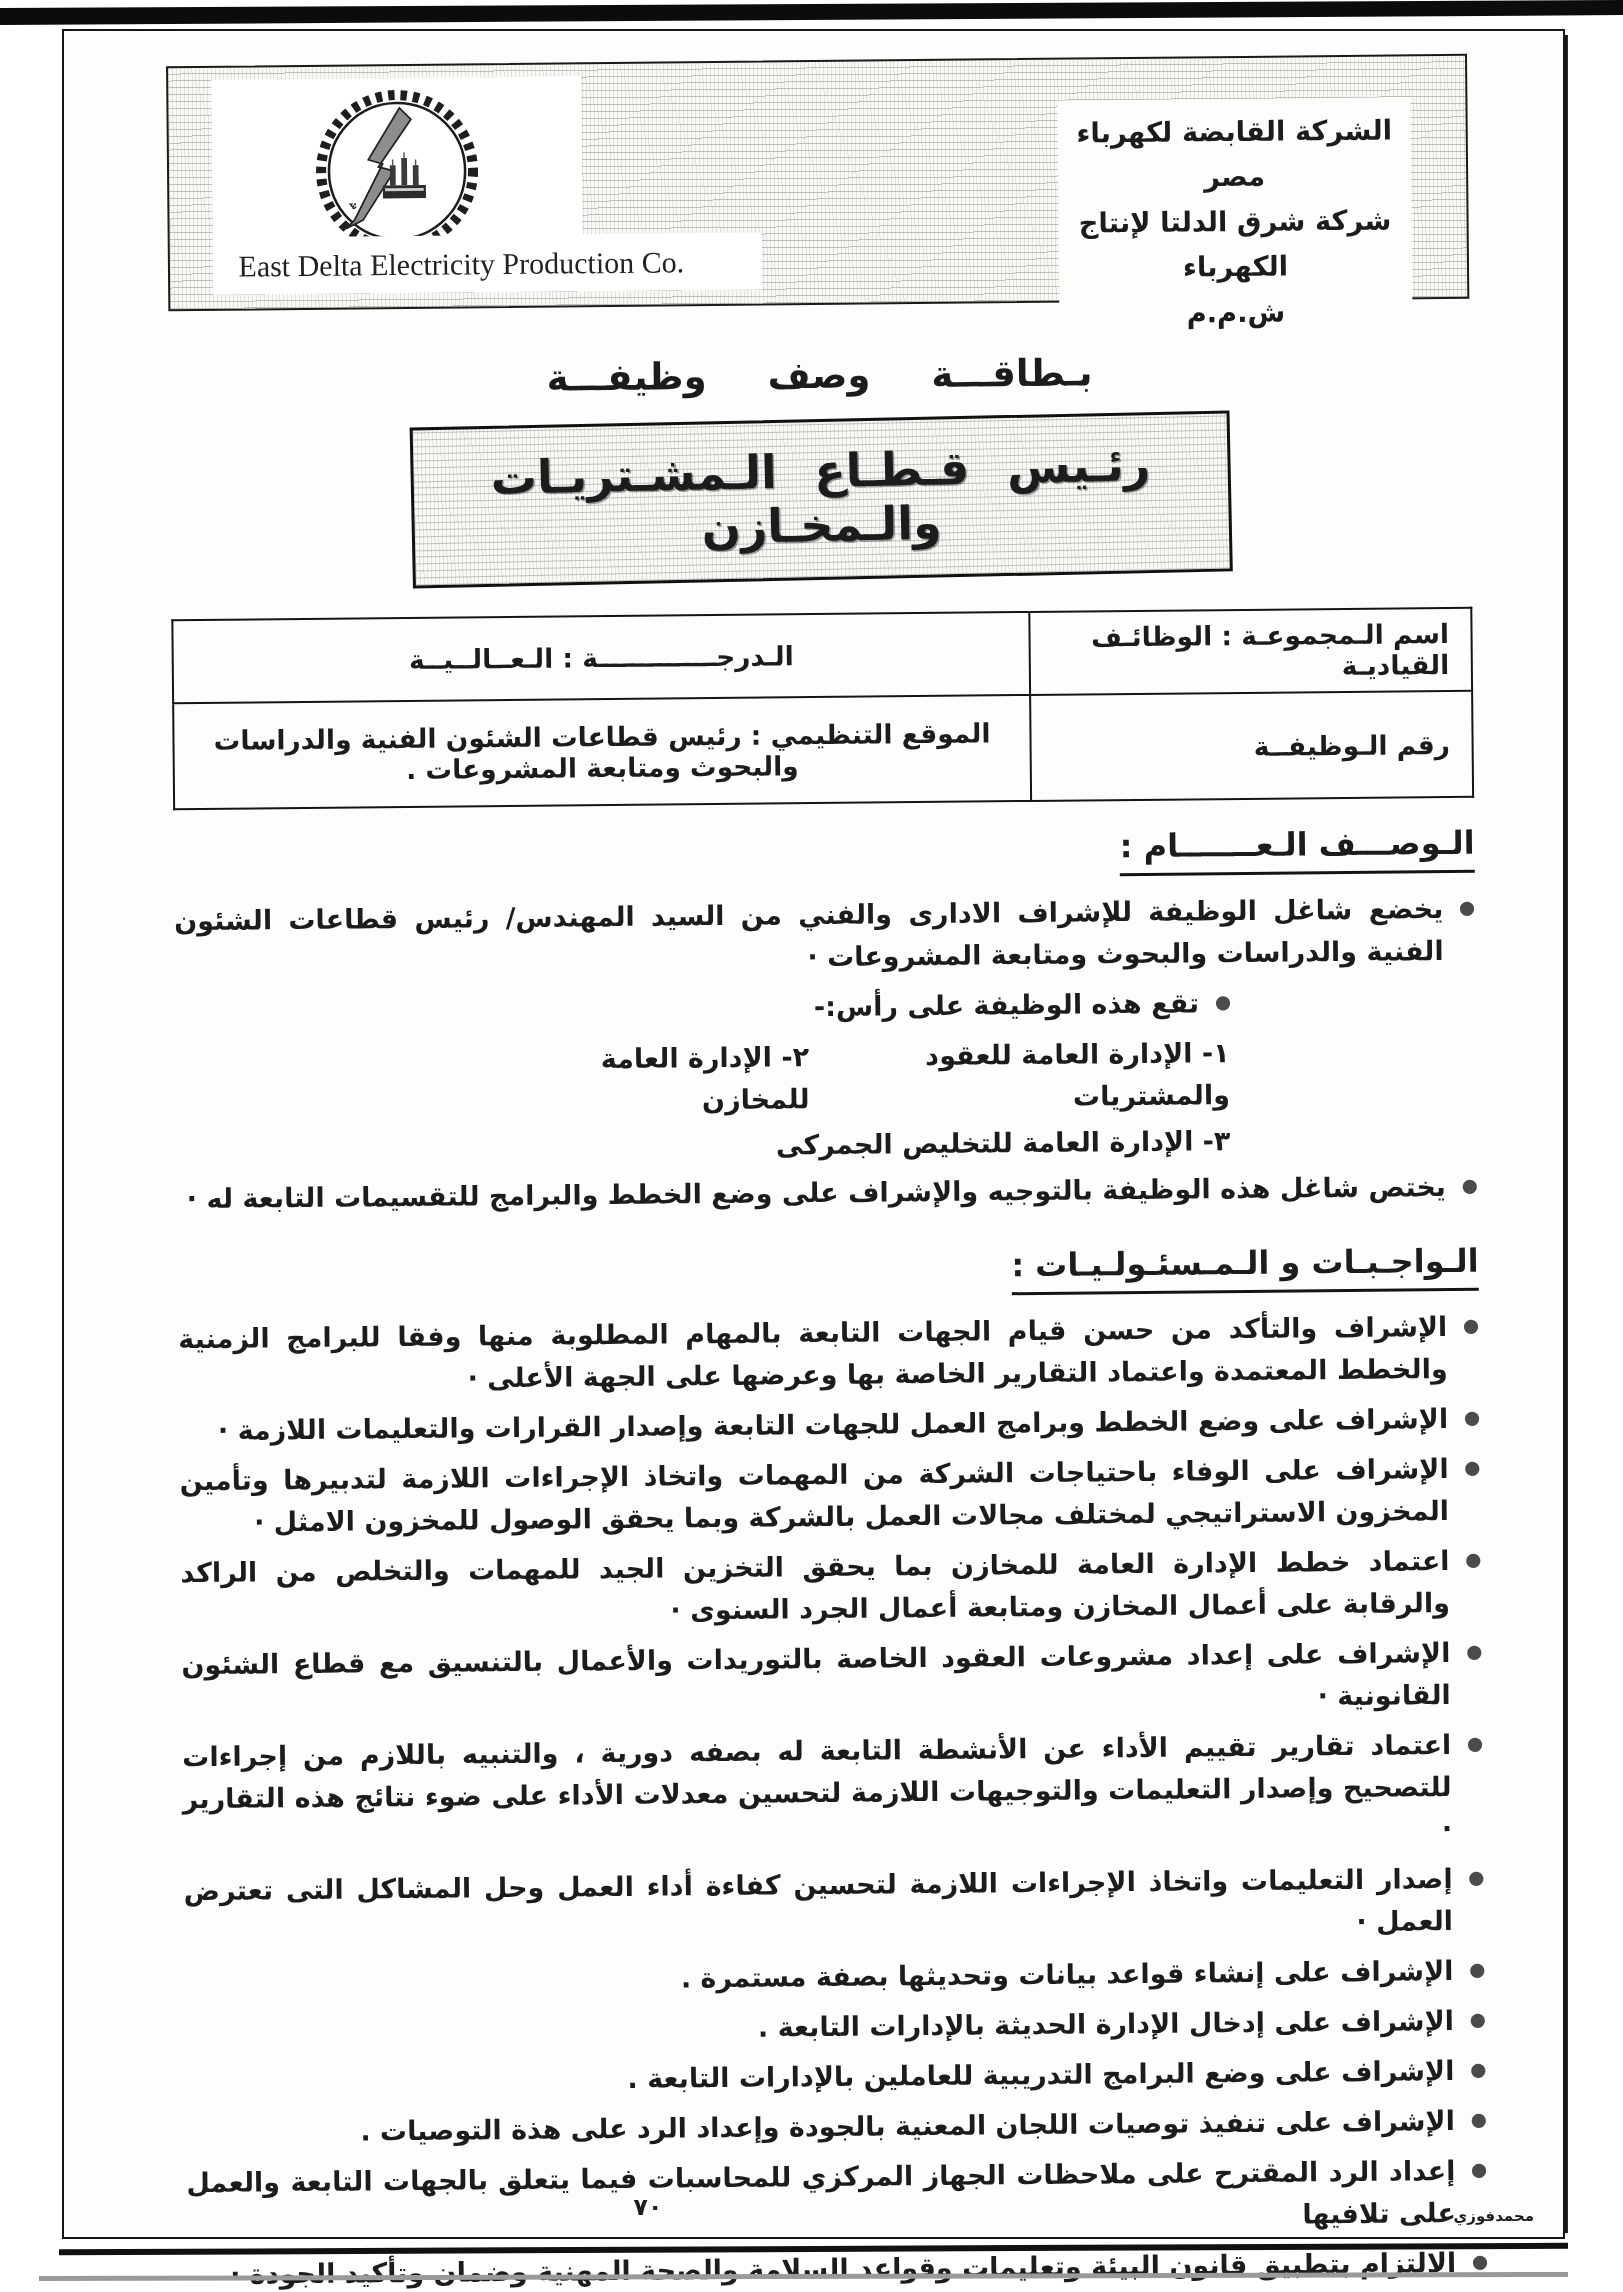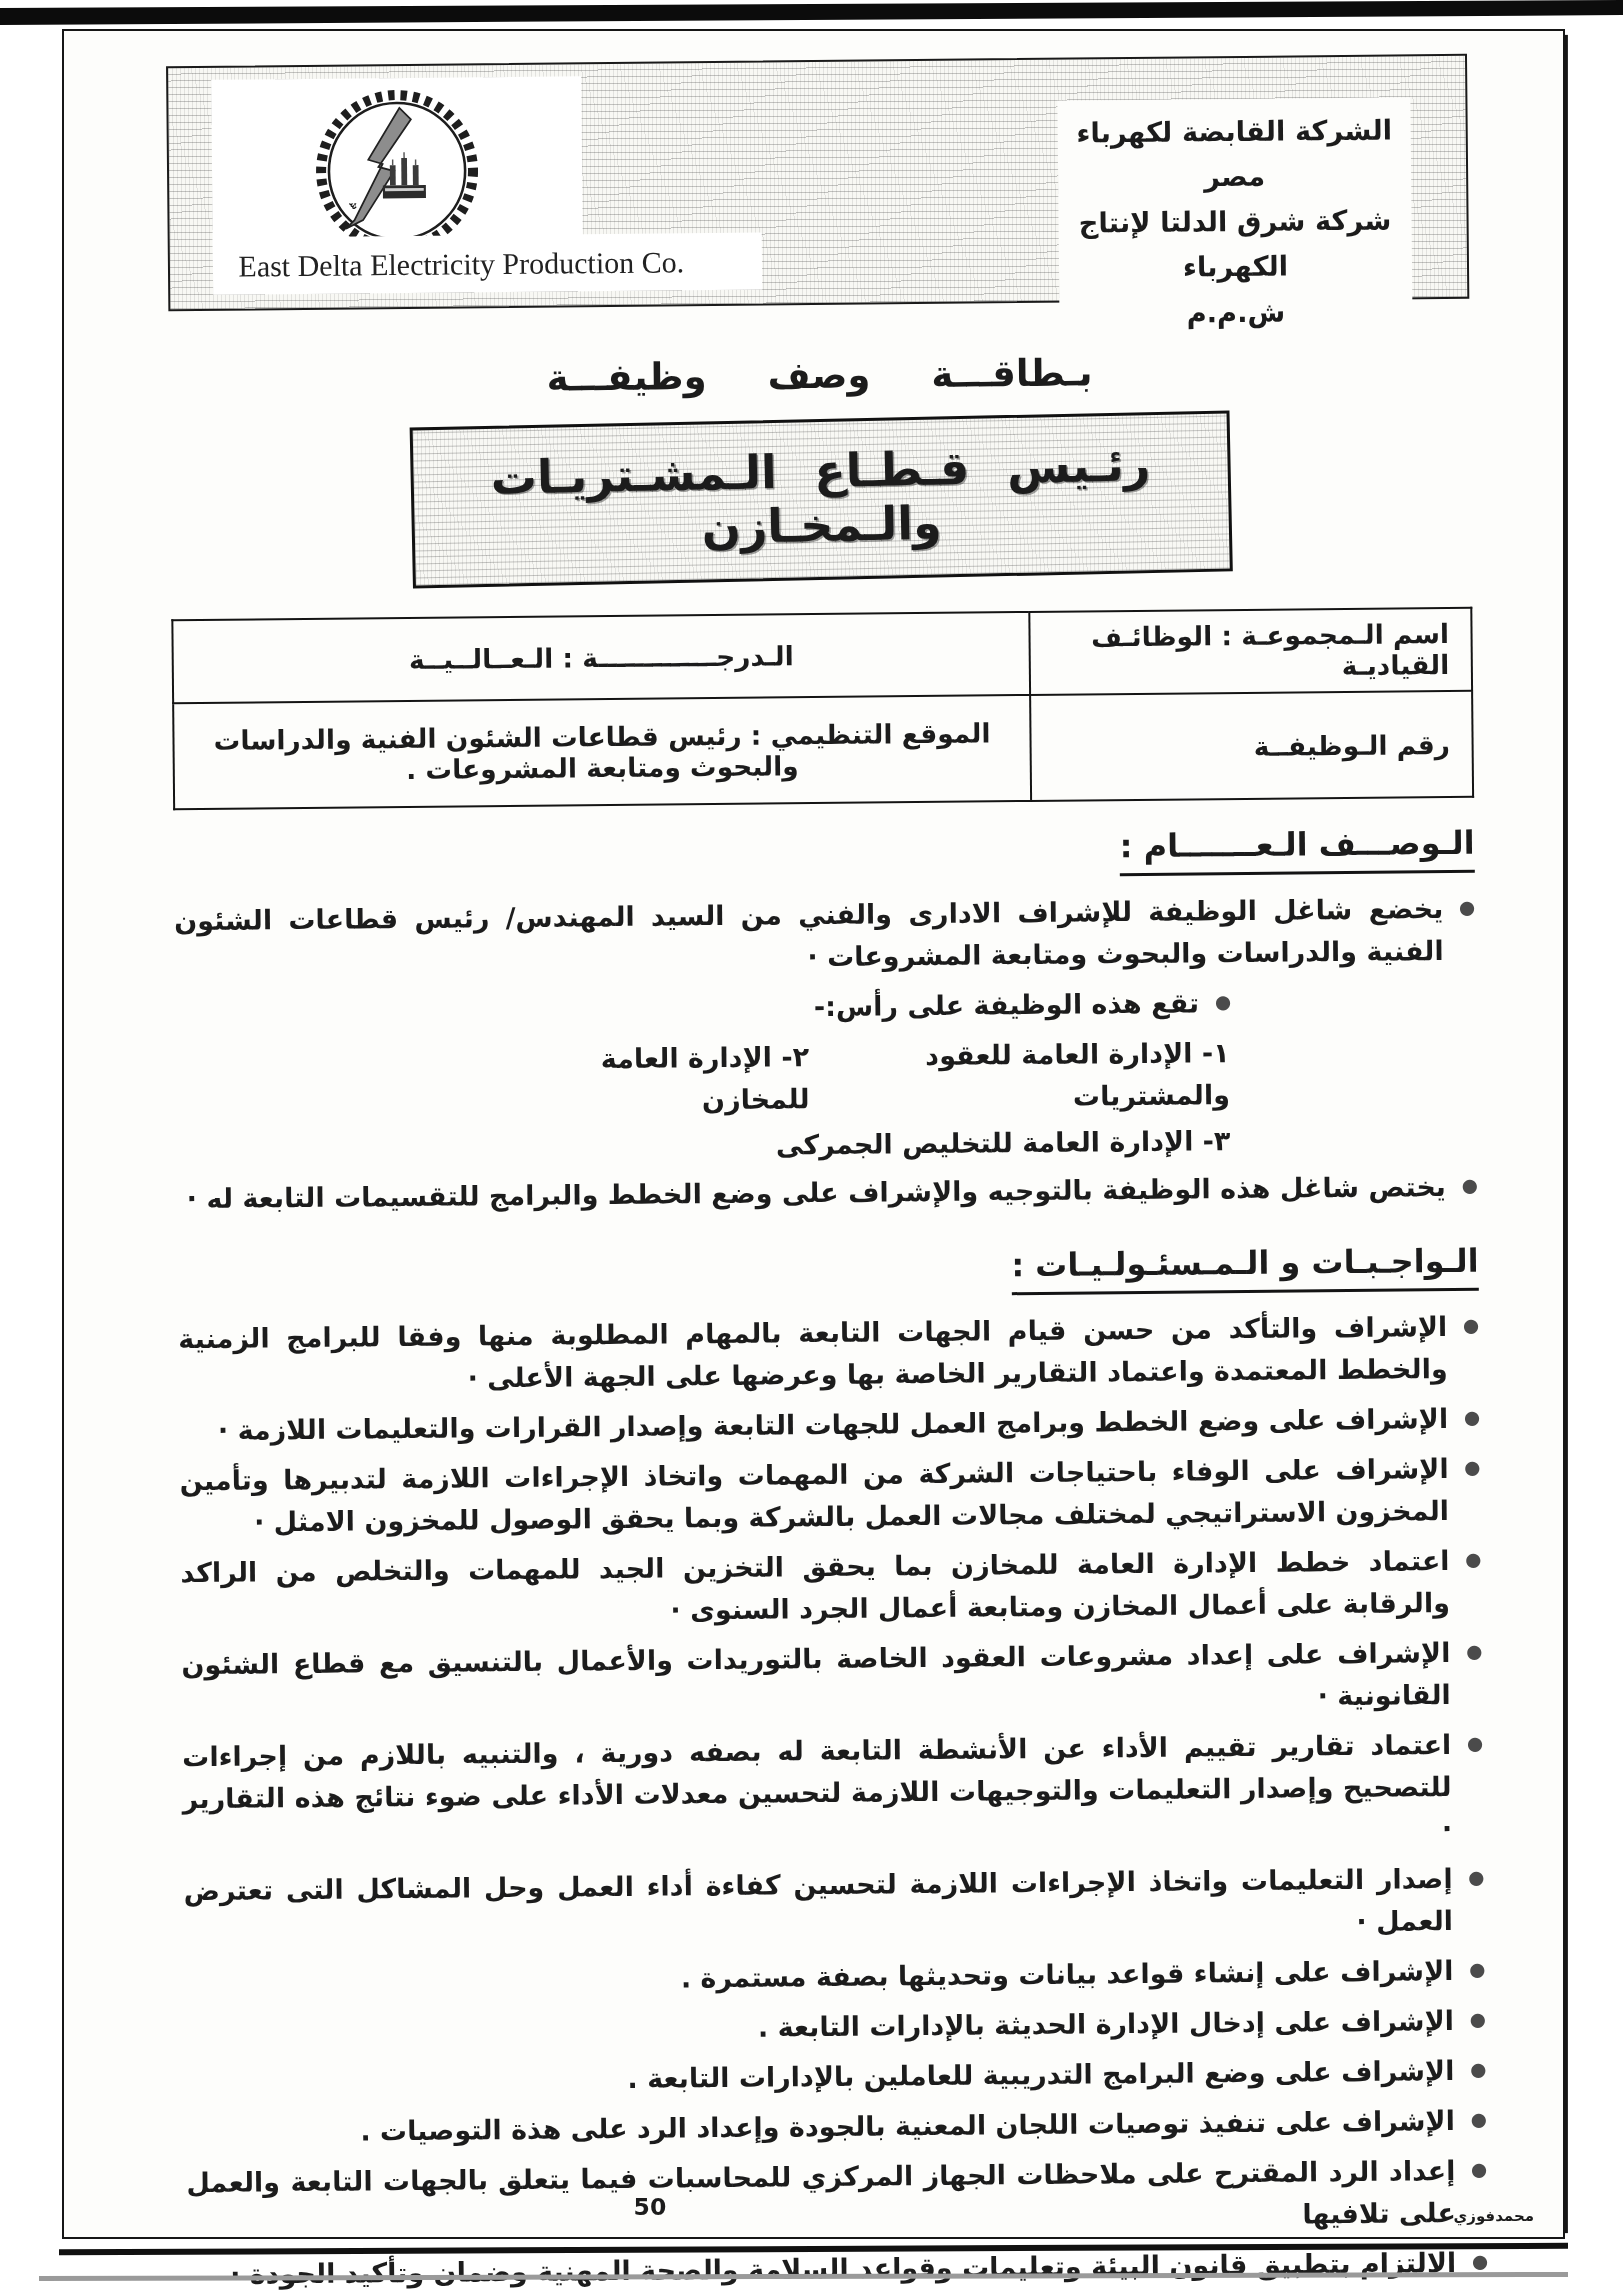--- a/index.html
+++ b/index.html
@@ -198,18 +198,18 @@
       <div class="bullet-item">
           <span class="dot">●</span>
           <p class="btext">الالتزام بتطبيق قانون البيئة وتعليمات وقواعد السلامة والصحة المهنية وضمان وتأكيد الجودة ·</p>
         </div>
 
     </section>
 
   </div>
 
   <div class="footer-name">محمدفوزي</div>
-  <div class="footer-page">50</div>
+  <div class="footer-page">٧٠</div>
 </div>
 
 <div class="scan-bottom-line"></div>
 <div class="scan-gray-line"></div>
 
 
 </body></html>

